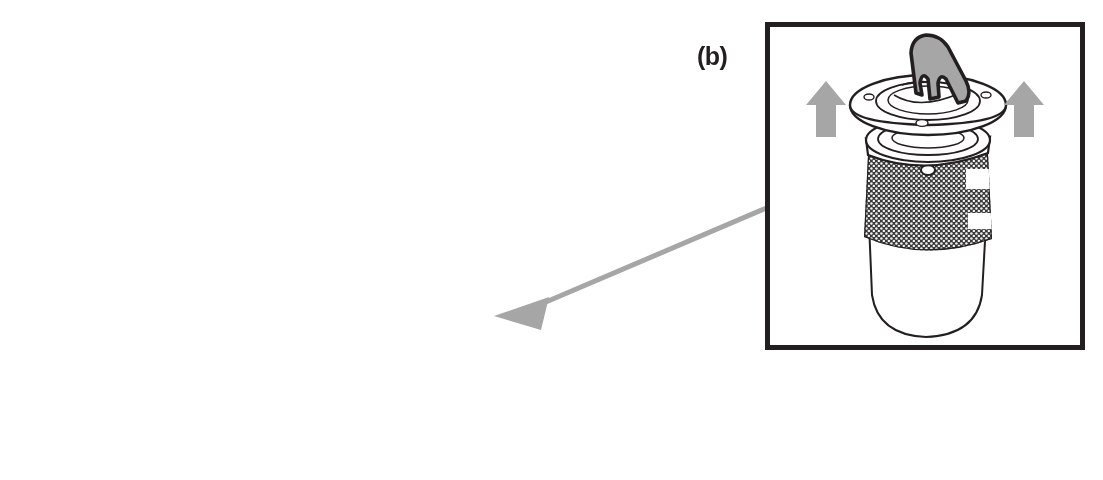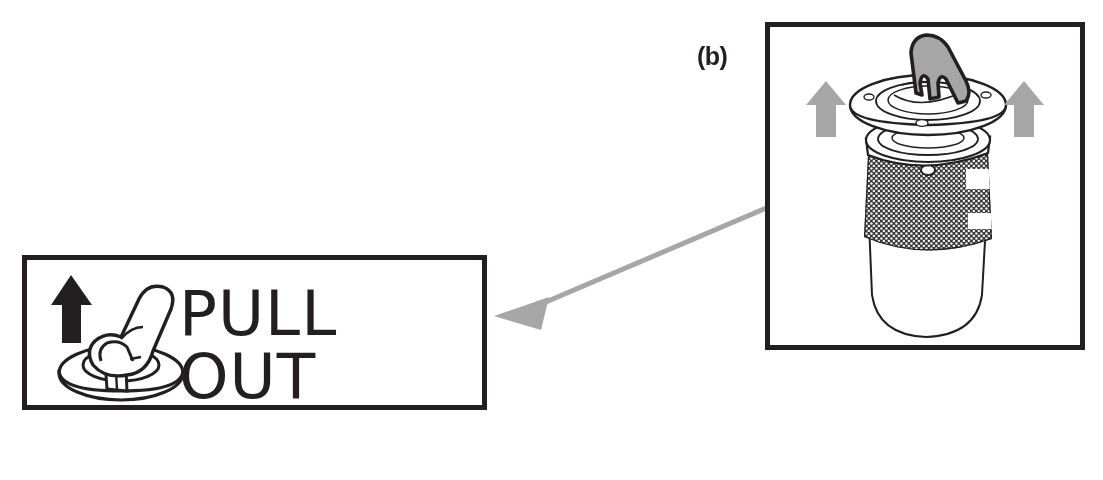--- a/index.html
+++ b/index.html
@@ -77,43 +77,20 @@
 
 <div id="canvas">
 
   <div id="panel-label-b">(b)</div>
 
   <svg id="leader-layer" viewBox="0 0 1103 480" width="1103" height="480">
     <line x1="872" y1="163" x2="520" y2="313" stroke="#a6a6a6" stroke-width="5"></line>
     <polygon points="494,316 549,297 541,330" fill="#a6a6a6"></polygon>
   </svg>
 
-  <div class="panel" id="left-panel">
-
-    <svg class="svg-layer" width="160" height="145" viewBox="0 0 160 145" style="left:8px; top:5px;">
-
-      <polygon points="36,10 57,40 46,40 46,78 27,78 27,40 16,40" fill="#231f20"></polygon>
-
-      <ellipse cx="86" cy="108" rx="62" ry="27" fill="#ffffff" stroke="#231f20" stroke-width="3.2"></ellipse>
-      <path d="M24,105 Q24,126 86,126 Q148,126 148,105" fill="none" stroke="#231f20" stroke-width="3.2"></path>
-      <ellipse cx="86" cy="100" rx="38" ry="16" fill="#ffffff" stroke="#231f20" stroke-width="3"></ellipse>
-
-      <path d="M70,96 L72,124 L92,126 L90,82 Z" fill="#ffffff" stroke="#231f20" stroke-width="3"></path>
-      <line x1="80" y1="88" x2="82" y2="125" stroke="#231f20" stroke-width="2.4"></line>
-
-      <path d="M58,100 Q50,86 60,76 Q72,66 86,72 L104,34
-               Q112,18 128,22 Q142,27 136,44 L118,86
-               Q112,108 92,110 Q70,114 58,100 Z" fill="#ffffff" stroke="#231f20" stroke-width="3.4" stroke-linejoin="round"></path>
-      <path d="M66,96 Q62,84 72,78 Q84,74 92,82 L98,96" fill="#ffffff" stroke="#231f20" stroke-width="3"></path>
-      <path d="M86,74 Q96,62 108,62" fill="none" stroke="#231f20" stroke-width="2.6"></path>
-      <line x1="95" y1="94" x2="106" y2="92" stroke="#231f20" stroke-width="2.4"></line>
-    </svg>
-
-    <div id="pull-out-text">PULL OUT</div>
-  </div>
 
   <div class="panel" id="right-panel">
 
     <svg class="svg-layer" width="310" height="318" viewBox="0 0 310 318" style="left:0px; top:0px;">
 
       <defs>
 
         <pattern id="meshdots" width="5" height="5" patternUnits="userSpaceOnUse">
           <rect width="5" height="5" fill="#3a3a3a"></rect>
           <circle cx="1.4" cy="1.4" r="1.25" fill="#f2f2f2"></circle>

